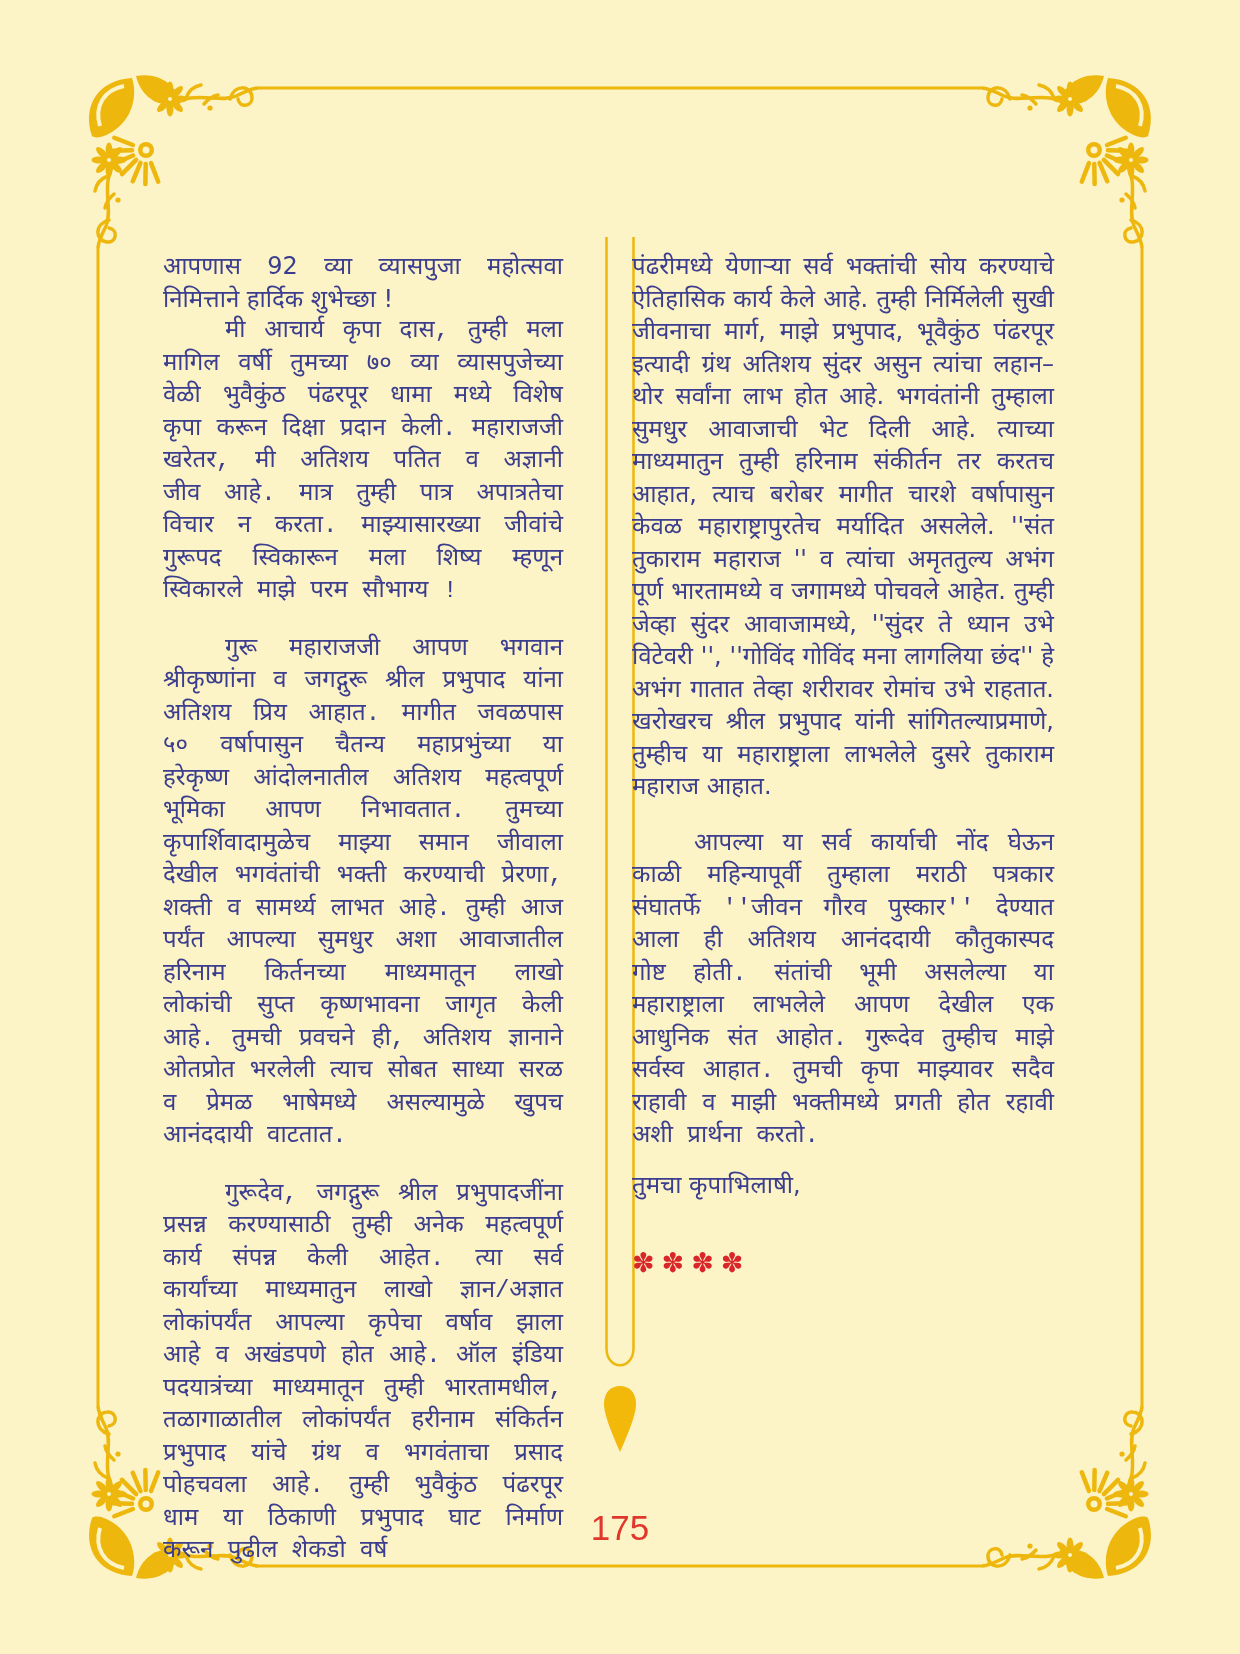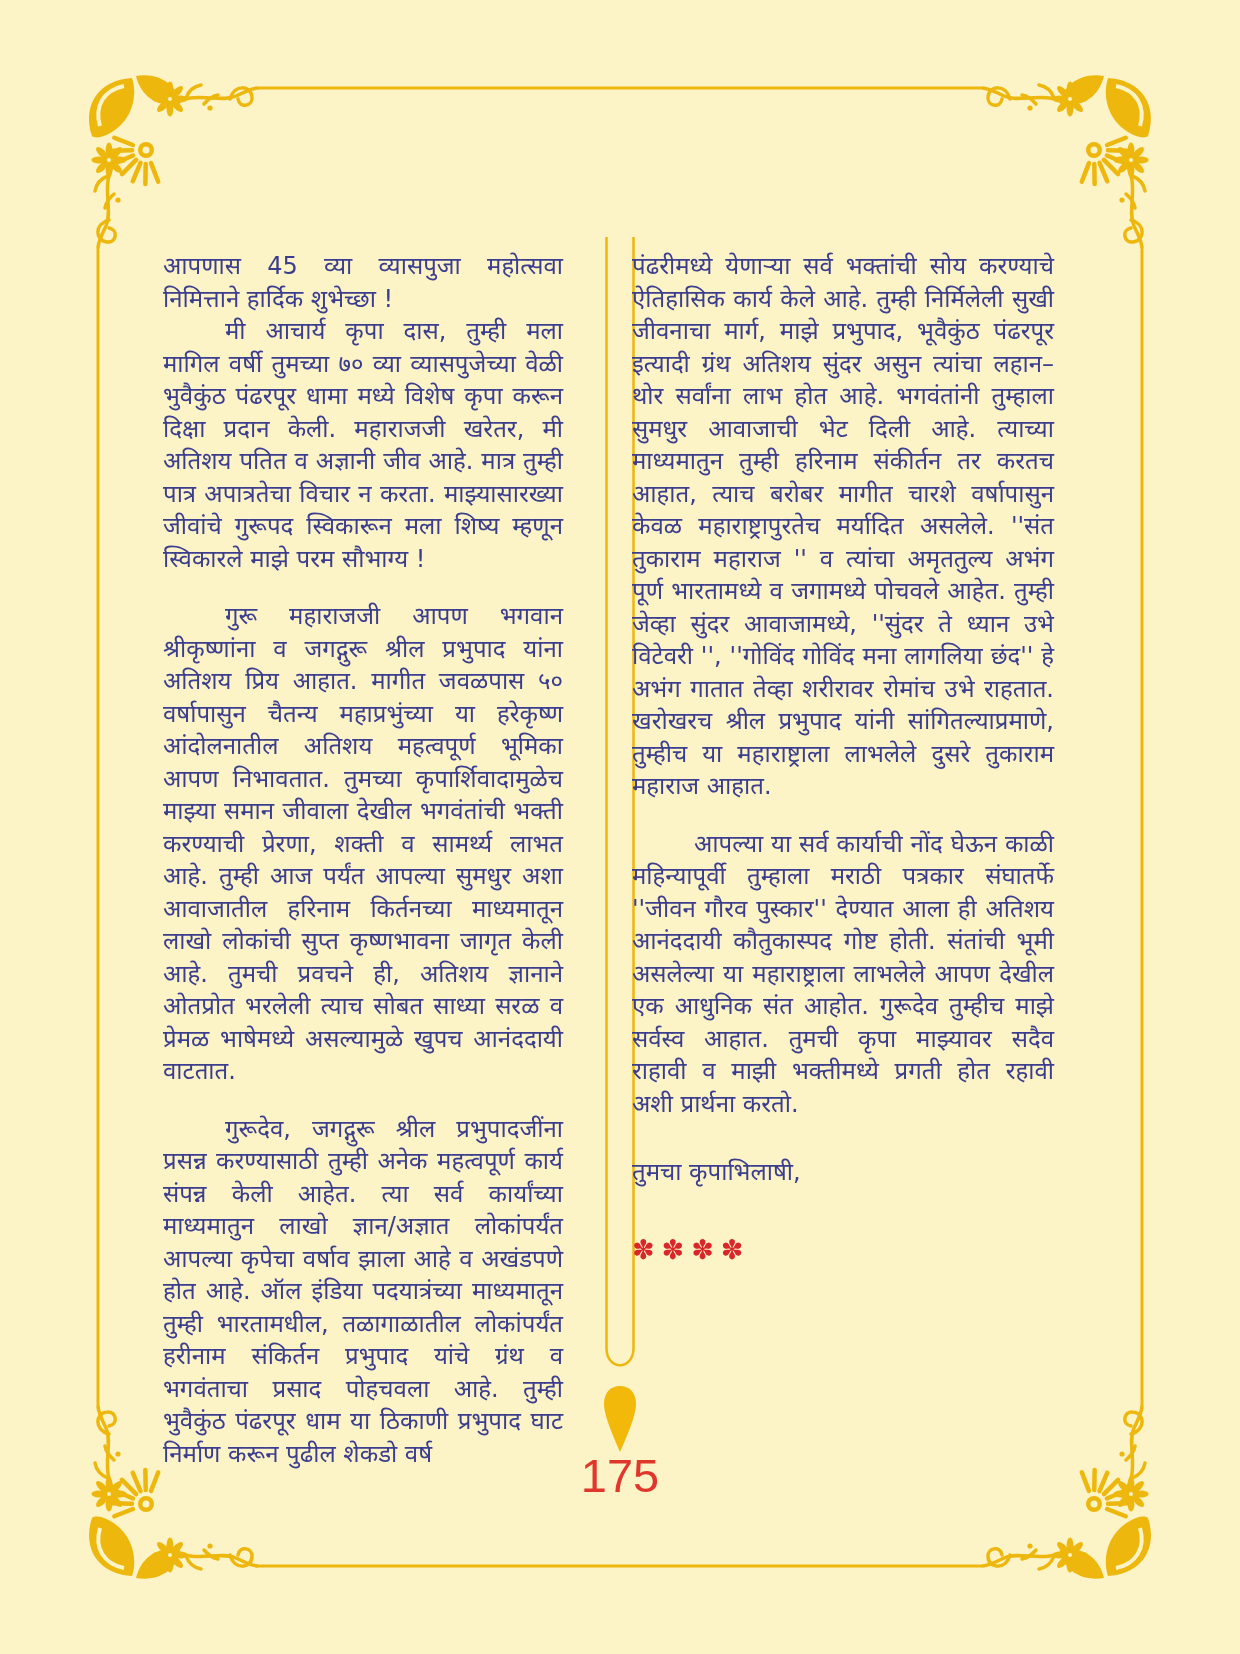--- a/index.html
+++ b/index.html
@@ -15,37 +15,37 @@
   .col {
     position:absolute; top:250px;
     color:#3B3D8E;
     font-size:24px; line-height:32.5px;
     text-align:justify;
     text-justify:inter-word;
   }
   .col-left  { left:163px; width:400px; }
   .col-right { left:632px; width:422px; }
   .col p { margin:0; }
-  p.indent { text-indent:62px; }
+  p.indent { text-indent:62px;font-family:Liberation Mono, monospace; }
   p.gap { margin-top:25px; }
-  .signoff { margin-top:34px; }
+  .signoff { margin-top:14px; }
   .signoff p { text-align:left; line-height:36px; }
   .asterisks {
     margin-top:44px;
     color:#D8262B;
     font-size:27px;
     letter-spacing:7px;
     font-weight:bold;
     text-align:left;
   }
   .page-number {
-    position:absolute; left:0; top:1448px; width:1240px;
+    position:absolute; left:0; top:1508px; width:1240px;
     text-align:center;
     color:#E0372D;
-    font-size:47px;
+    font-size:35px;
     font-family:"Liberation Sans","DejaVu Sans",sans-serif;
   }
 </style>
 </head>
 <body>
 
 <div class="page">
 
   <svg class="frame-svg" viewBox="0 0 1240 1654" aria-hidden="true">
     <defs>
@@ -115,21 +115,21 @@
     <use href="#corner" transform="translate(82,1582) scale(1,-1)"></use>
     <use href="#corner" transform="translate(1158,1582) scale(-1,-1)"></use>
 
     <g>
       <path d="M606.5,237 V1348 C606.5,1371 633.5,1371 633.5,1348 V237" fill="none" stroke="#EDB70D" stroke-width="2.5"></path>
       <path d="M620,1452 C609,1427 604,1413 604,1404 C604,1392 611,1386 620,1386 C629,1386 636,1392 636,1404 C636,1413 631,1427 620,1452 Z" fill="#F2B90B"></path>
     </g>
   </svg>
 
   <div class="col col-left">
-    <p class="para">आपणास 45 व्या व्यासपुजा महोत्सवा निमित्ताने हार्दिक शुभेच्छा !</p>
+    <p class="para">आपणास 92 व्या व्यासपुजा महोत्सवा निमित्ताने हार्दिक शुभेच्छा !</p>
     <p class="para indent">मी आचार्य कृपा दास, तुम्ही मला मागिल वर्षी तुमच्या ७० व्या व्यासपुजेच्या वेळी भुवैकुंठ पंढरपूर धामा मध्ये विशेष कृपा करून दिक्षा प्रदान केली. महाराजजी खरेतर, मी अतिशय पतित व अज्ञानी जीव आहे. मात्र तुम्ही पात्र अपात्रतेचा विचार न करता. माझ्यासारख्या जीवांचे गुरूपद स्विकारून मला शिष्य म्हणून स्विकारले माझे परम सौभाग्य !</p>
     <p class="para indent gap">गुरू महाराजजी आपण भगवान श्रीकृष्णांना व जगद्गुरू श्रील प्रभुपाद यांना अतिशय प्रिय आहात. मागीत जवळपास ५० वर्षापासुन चैतन्य महाप्रभुंच्या या हरेकृष्ण आंदोलनातील अतिशय महत्वपूर्ण भूमिका आपण निभावतात. तुमच्या कृपार्शिवादामुळेच माझ्या समान जीवाला देखील भगवंतांची भक्ती करण्याची प्रेरणा, शक्ती व सामर्थ्य लाभत आहे. तुम्ही आज पर्यंत आपल्या सुमधुर अशा आवाजातील हरिनाम किर्तनच्या माध्यमातून लाखो लोकांची सुप्त कृष्णभावना जागृत केली आहे. तुमची प्रवचने ही, अतिशय ज्ञानाने ओतप्रोत भरलेली त्याच सोबत साध्या सरळ व प्रेमळ भाषेमध्ये असल्यामुळे खुपच आनंददायी वाटतात.</p>
     <p class="para indent gap">गुरूदेव, जगद्गुरू श्रील प्रभुपादजींना प्रसन्न करण्यासाठी तुम्ही अनेक महत्वपूर्ण कार्य संपन्न केली आहेत. त्या सर्व कार्यांच्या माध्यमातुन लाखो ज्ञान/अज्ञात लोकांपर्यंत आपल्या कृपेचा वर्षाव झाला आहे व अखंडपणे होत आहे. ऑल इंडिया पदयात्रंच्या माध्यमातून तुम्ही भारतामधील, तळागाळातील लोकांपर्यंत हरीनाम संकिर्तन प्रभुपाद यांचे ग्रंथ व भगवंताचा प्रसाद पोहचवला आहे. तुम्ही भुवैकुंठ पंढरपूर धाम या ठिकाणी प्रभुपाद घाट निर्माण करून पुढील शेकडो वर्ष</p>
   </div>
 
   <div class="col col-right">
     <p class="para">पंढरीमध्ये येणाऱ्या सर्व भक्तांची सोय करण्याचे ऐतिहासिक कार्य केले आहे. तुम्ही निर्मिलेली सुखी जीवनाचा मार्ग, माझे प्रभुपाद, भूवैकुंठ पंढरपूर इत्यादी ग्रंथ अतिशय सुंदर असुन त्यांचा लहान–थोर सर्वांना लाभ होत आहे. भगवंतांनी तुम्हाला सुमधुर आवाजाची भेट दिली आहे. त्याच्या माध्यमातुन तुम्ही हरिनाम संकीर्तन तर करतच आहात, त्याच बरोबर मागीत चारशे वर्षापासुन केवळ महाराष्ट्रापुरतेच मर्यादित असलेले. ''संत तुकाराम महाराज '' व त्यांचा अमृततुल्य अभंग पूर्ण भारतामध्ये व जगामध्ये पोचवले आहेत. तुम्ही जेव्हा सुंदर आवाजामध्ये, ''सुंदर ते ध्यान उभे विटेवरी '', ''गोविंद गोविंद मना लागलिया छंद'' हे अभंग गातात तेव्हा शरीरावर रोमांच उभे राहतात. खरोखरच श्रील प्रभुपाद यांनी सांगितल्याप्रमाणे, तुम्हीच या महाराष्ट्राला लाभलेले दुसरे तुकाराम महाराज आहात.</p>
     <p class="para indent gap">आपल्या या सर्व कार्याची नोंद घेऊन काळी महिन्यापूर्वी तुम्हाला मराठी पत्रकार संघातर्फे ''जीवन गौरव पुस्कार'' देण्यात आला ही अतिशय आनंददायी कौतुकास्पद गोष्ट होती. संतांची भूमी असलेल्या या महाराष्ट्राला लाभलेले आपण देखील एक आधुनिक संत आहोत. गुरूदेव तुम्हीच माझे सर्वस्व आहात. तुमची कृपा माझ्यावर सदैव राहावी व माझी भक्तीमध्ये प्रगती होत रहावी अशी प्रार्थना करतो.</p>
     <div class="signoff">
       <p>तुमचा कृपाभिलाषी,</p>

